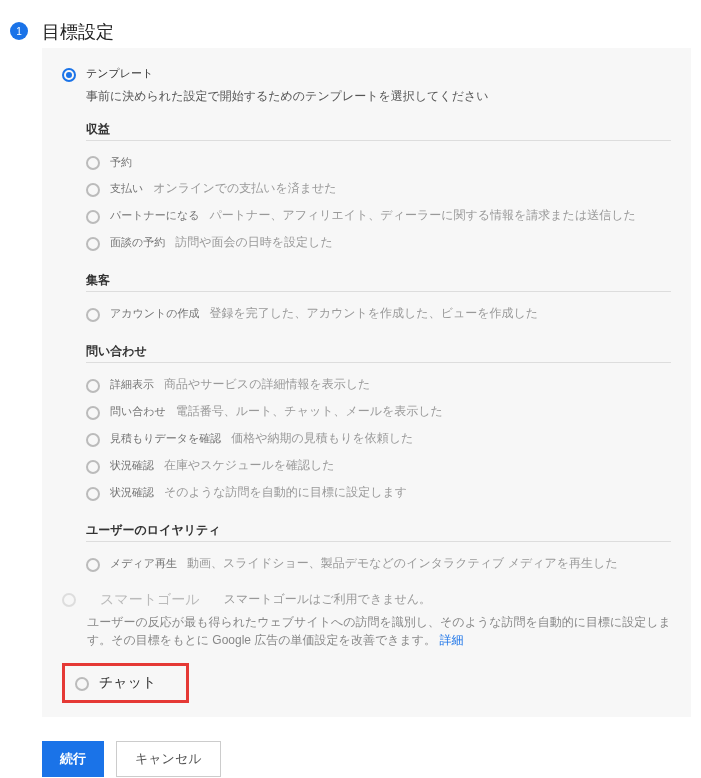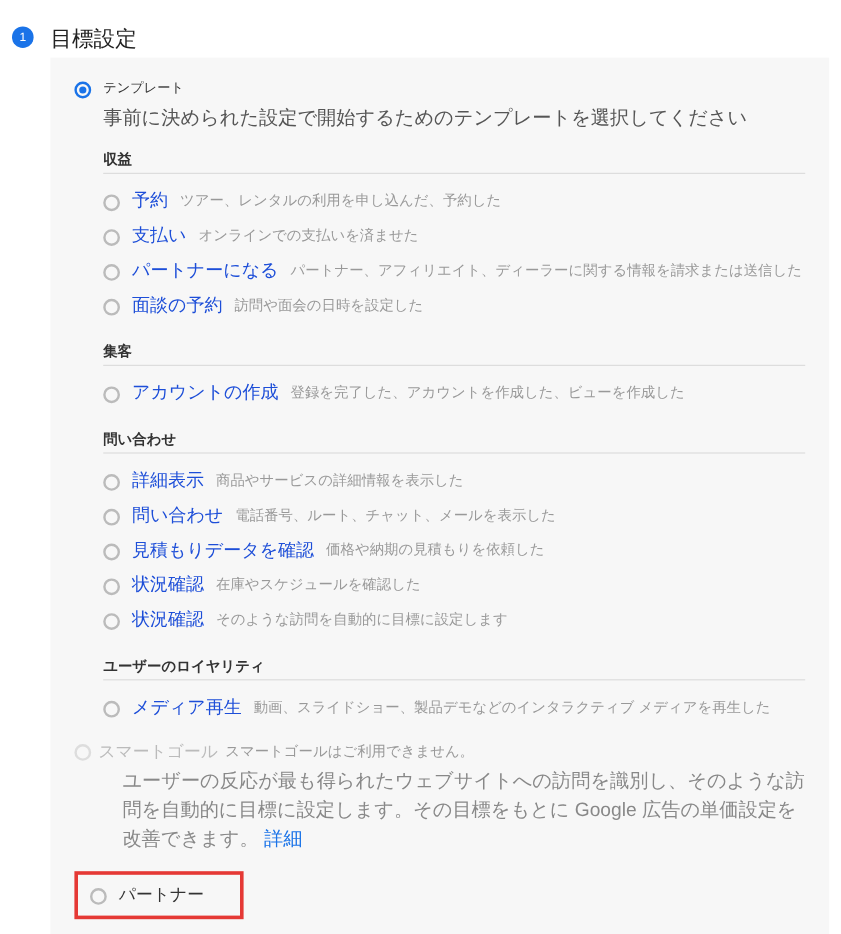--- a/index.html
+++ b/index.html
@@ -71,21 +71,21 @@
     left: 2px;
   }
   .radio.disabled {
     border-color: #ddd;
     cursor: default;
   }
   .tpl-label { font-size: 11px; color: #333; }
   .tpl-desc {
     margin-left: 24px;
     margin-top: 6px;
-    font-size: 16px;
+    font-size: 12px;
     color: #555;
   }
   .category-block { margin-top: 16px; margin-left: 24px; }
   .category-title {
     font-size: 12px;
     font-weight: bold;
     color: #333;
     margin-bottom: 2px;
   }
   .category-rule {
@@ -93,40 +93,40 @@
     border-top: 1px solid #ddd;
     margin-bottom: 8px;
   }
   .option-row {
     display: flex;
     align-items: center;
     gap: 10px;
     padding: 5px 0;
   }
   .opt-label {
-    font-size: 15px;
-    color: #1d4ed8;
+    font-size: 11px;
+    color: #737373;
     white-space: nowrap;
   }
   .opt-desc {
     font-size: 12px;
     color: #999;
   }
   .smart-block {
     margin-top: 14px;
     display: flex;
     align-items: flex-start;
-    gap: 6px;
+    gap: 24px;
   }
   .smart-label { color: #bbb; font-size: 14px; }
   .smart-note { color: #999; font-size: 12px; }
   .smart-desc {
-    margin-left: 40px;
+    margin-left: 25px;
     margin-top: 4px;
-    font-size: 16px;
+    font-size: 12px;
     color: #888;
     line-height: 1.5;
   }
   .smart-desc a { color: #1a73e8; text-decoration: none; cursor: pointer; }
   .custom-box {
     margin-top: 14px;
     border: 3px solid #e53935;
     display: inline-flex;
     align-items: center;
     gap: 10px;
@@ -172,21 +172,20 @@
     </div>
     <div class="tpl-desc">事前に決められた設定で開始するためのテンプレートを選択してください</div>
 
     
     <div class="category-block">
       <div class="category-title">収益</div>
       <hr class="category-rule">
       <div class="option-row">
         <span class="radio"></span>
         <span class="opt-label">予約</span>
-        <span class="opt-desc">ツアー、レンタルの利用を申し込んだ、予約した</span>
       </div>
       <div class="option-row">
         <span class="radio"></span>
         <span class="opt-label">支払い</span>
         <span class="opt-desc">オンラインでの支払いを済ませた</span>
       </div>
       <div class="option-row">
         <span class="radio"></span>
         <span class="opt-label">パートナーになる</span>
         <span class="opt-desc">パートナー、アフィリエイト、ディーラーに関する情報を請求または送信した</span>
@@ -258,21 +257,21 @@
       <span class="smart-note">スマートゴールはご利用できません。</span>
     </div>
     <div class="smart-desc">
       <span>ユーザーの反応が最も得られたウェブサイトへの訪問を識別し、そのような訪問を自動的に目標に設定します。その目標をもとに Google 広告の単価設定を改善できます。</span>
       <a>詳細</a>
     </div>
 
     
     <div class="custom-box">
       <span class="radio"></span>
-      <span class="custom-label">パートナー</span>
+      <span class="custom-label">チャット</span>
     </div>
   </div>
 
   <div class="btn-row">
     <button class="btn btn-primary">続行</button>
     <button class="btn btn-secondary">キャンセル</button>
   </div>
 </div>
 
 </body></html>

